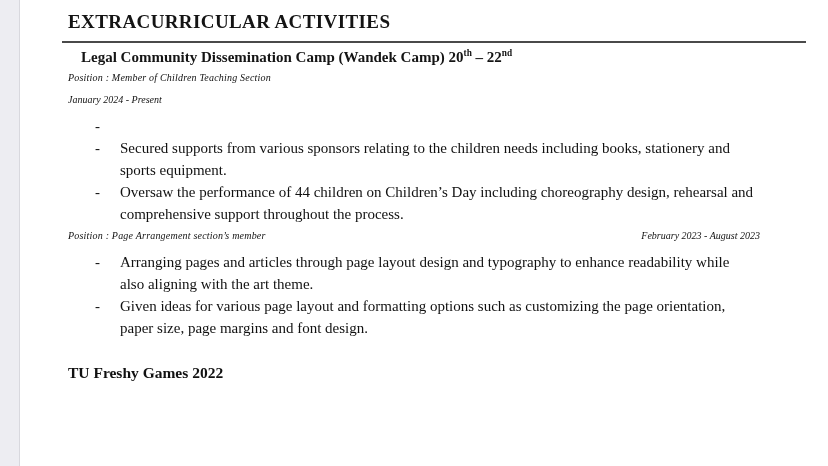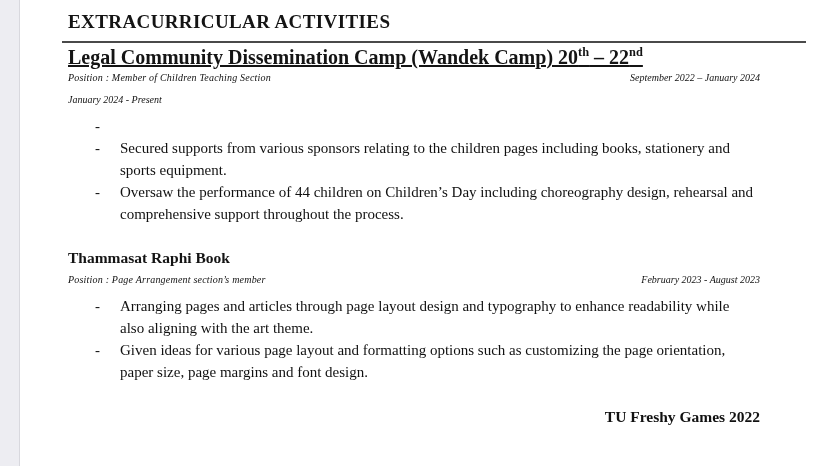--- a/index.html
+++ b/index.html
@@ -49,26 +49,25 @@
     color: #141414;
   }
   .title-rule {
     margin-top: 6px;
     margin-left: -6px;
     width: 744px;
     height: 2px;
     background: #4a4a4a;
   }
   h2.entry-heading {
-    margin: 4px 0 0 0;
-    font-size: 20px;
+    margin: 4px 0 0 13px;
+    font-size: 15px;
     line-height: 20px;
     font-weight: bold;
     color: #141414;
-    text-decoration: underline;
   }
   h2.entry-heading sup {
     font-size: 0.62em;
     vertical-align: super;
     line-height: 0;
   }
   h3.entry-heading2 {
     margin: 22px 0 0 0;
     font-size: 15.5px;
     line-height: 22px;
@@ -102,21 +101,21 @@
     flex: 0 0 25px;
   }
   ul.bullets .bullet-text {
     max-width: 636px;
   }
   .simple-entries {
     margin-top: 22px;
   }
   .entry-row {
     display: flex;
-    justify-content: flex-end;
+    justify-content: space-between;
     align-items: baseline;
     font-size: 15.5px;
     line-height: 23px;
   }
   .entry-row .entry-label { font-weight: bold; }
   .entry-row .entry-date  { font-style: italic; font-size: 15px; white-space: nowrap; }
 </style>
 </head>
 <body>
 
@@ -128,43 +127,41 @@
     <div class="content">
 
       <h1 class="doc-title">EXTRACURRICULAR ACTIVITIES</h1>
       <div class="title-rule"></div>
 
       <section>
         <h2 class="entry-heading"><span>Legal Community Dissemination Camp (Wandek Camp) 20</span><sup>th</sup><span> – 22</span><sup>nd</sup></h2>
 
         <div class="pos-row">
           <span class="pos-label">Position : Member of Children Teaching Section</span>
-          <span class="pos-date">September 2022 – January 2024</span>
         </div>
         <div class="pos-row">
           <span class="pos-date">January 2024 - Present</span>
         </div>
 
         <ul class="bullets">
           <li>
             <span class="dash">-</span>
           </li>
           <li>
             <span class="dash">-</span>
-            <span class="bullet-text">Secured supports from various sponsors relating to the children pages including books, stationery and sports equipment.</span>
+            <span class="bullet-text">Secured supports from various sponsors relating to the children needs including books, stationery and sports equipment.</span>
           </li>
           <li>
             <span class="dash">-</span>
             <span class="bullet-text">Oversaw the performance of 44 children on Children’s Day including choreography design, rehearsal and comprehensive support throughout the process.</span>
           </li>
         </ul>
       </section>
 
       <section>
-        <h3 class="entry-heading2">Thammasat Raphi Book</h3>
 
         <div class="pos-row">
           <span class="pos-label">Position : Page Arrangement section’s member</span>
           <span class="pos-date">February 2023 - August 2023</span>
         </div>
 
         <ul class="bullets">
           <li>
             <span class="dash">-</span>
             <span class="bullet-text">Arranging pages and articles through page layout design and typography to enhance readability while also aligning with the art theme.</span>

